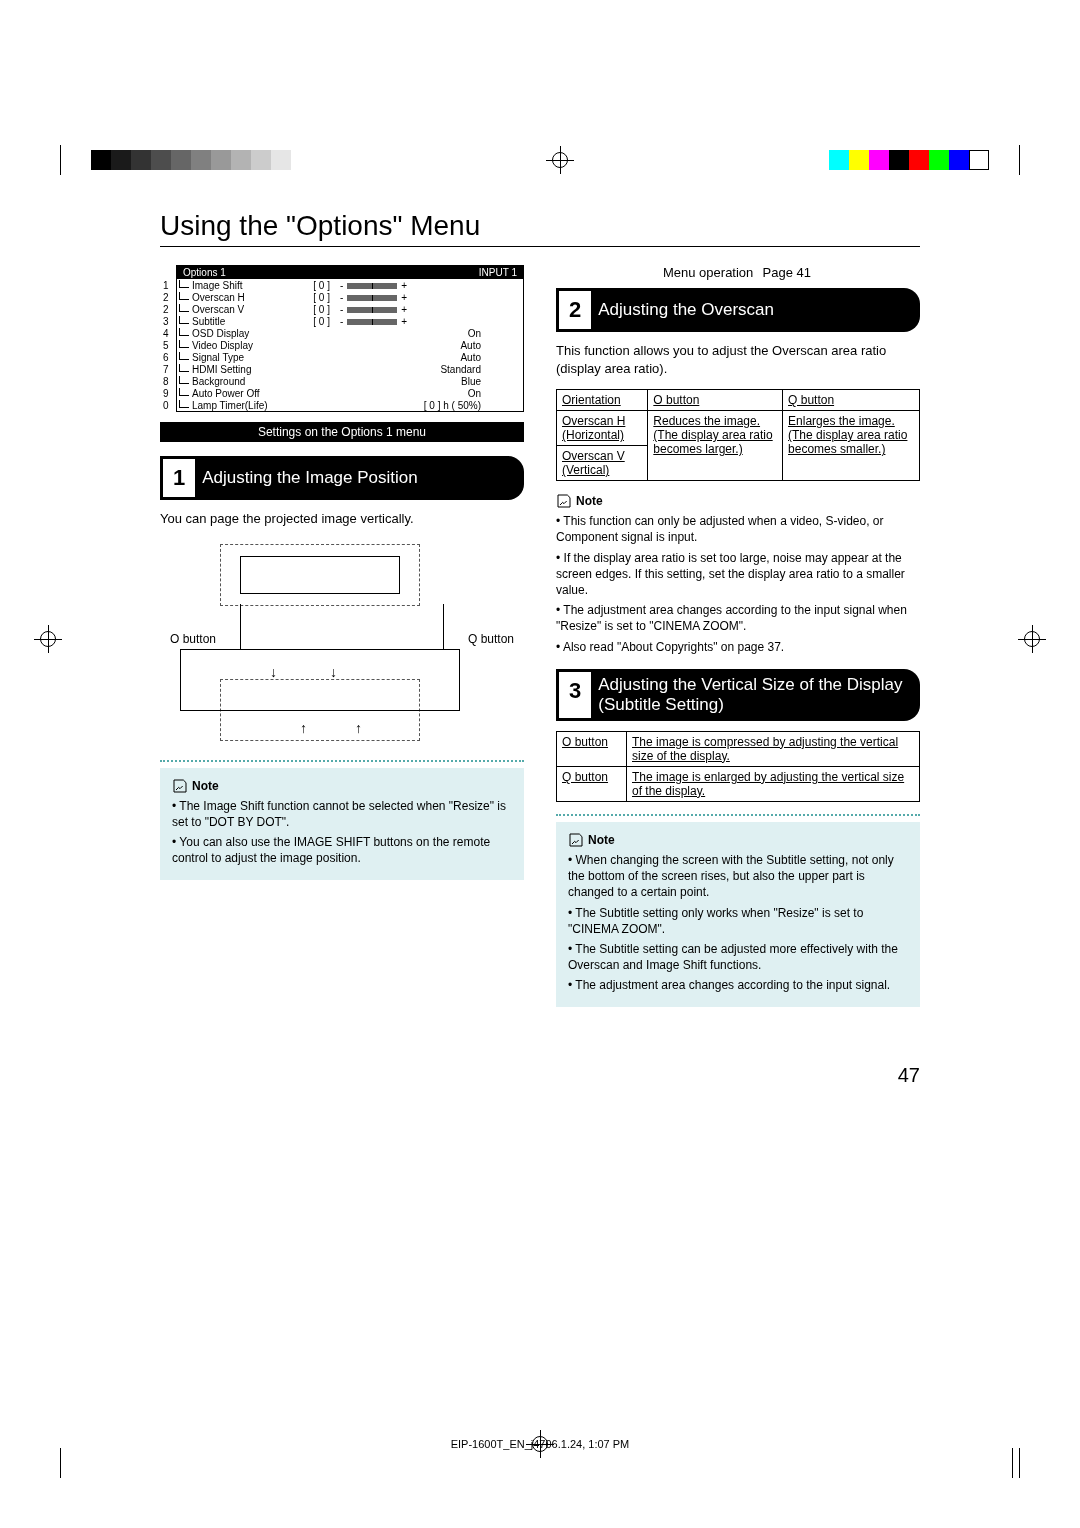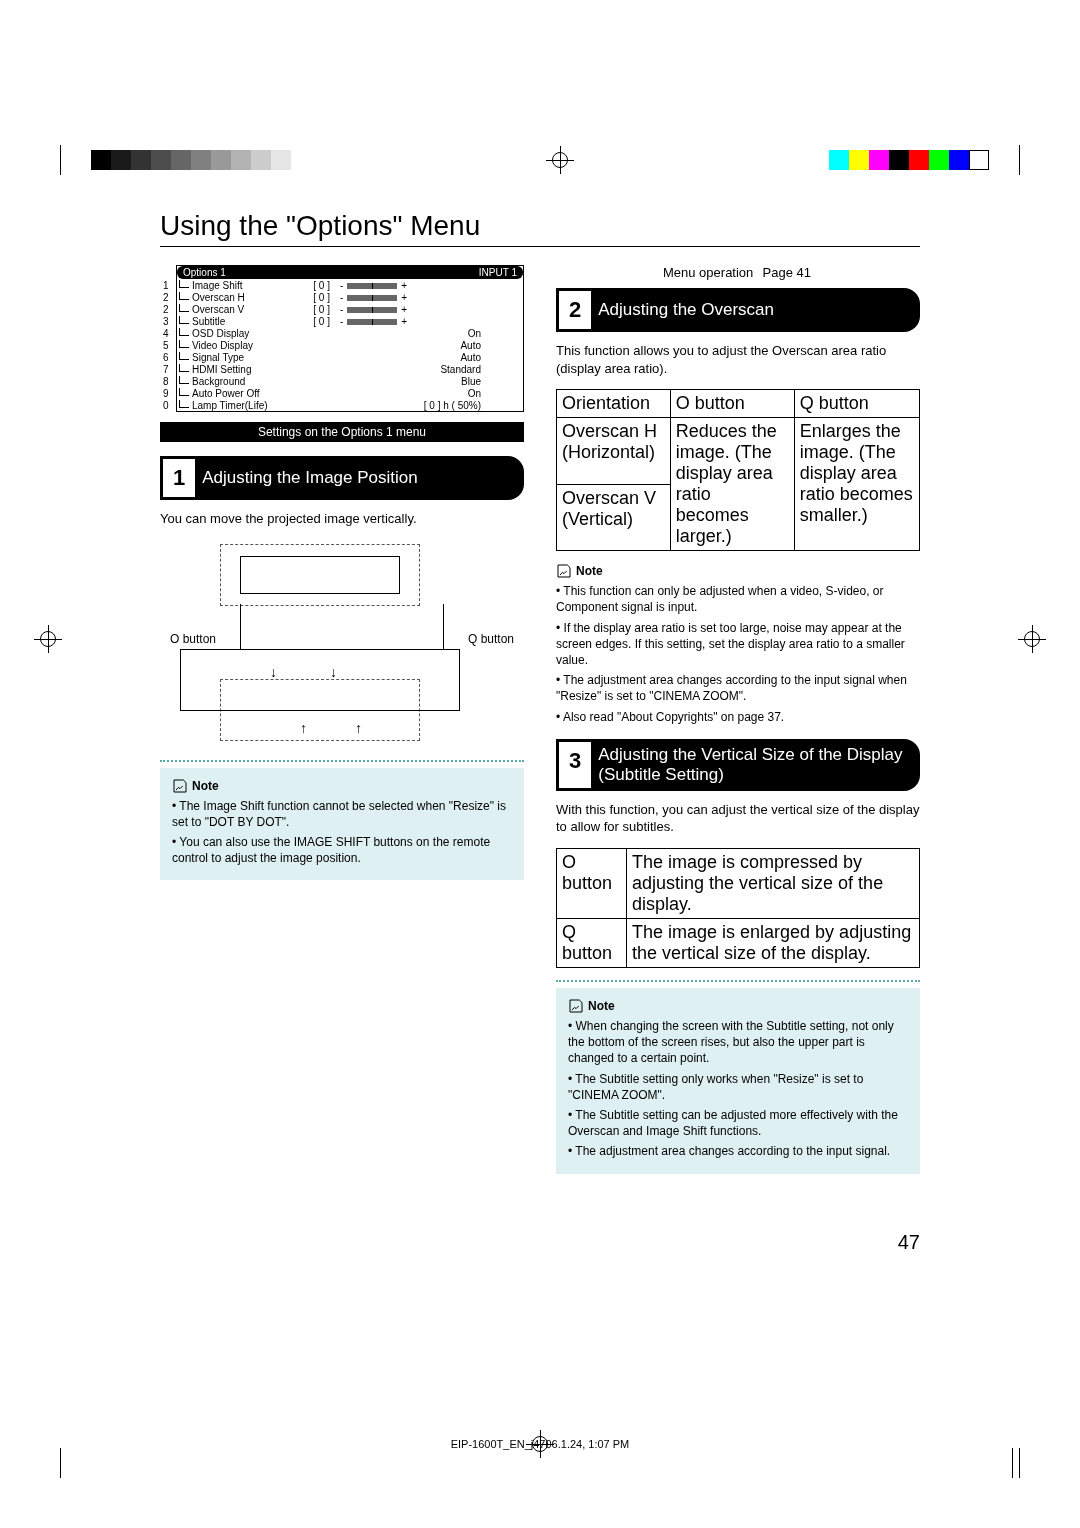--- a/index.html
+++ b/index.html
@@ -93,21 +93,20 @@
     border:1px solid #000;
     font-size:10px;
     margin-bottom:10px;
     position:relative;
     margin-left:16px;
   }
   .osd-header {
     background:#000; color:#fff;
     display:flex; justify-content:space-between;
     padding:1px 6px;
-    border-radius:6px;
   }
   .osd-row {
     display:flex;
     align-items:center;
     border-top:1px solid transparent;
     padding:0 2px;
     white-space:nowrap;
   }
   .osd-num { position:absolute; left:-14px; }
   .osd-row .tree { width:10px; border-left:1px solid #000; border-bottom:1px solid #000; height:8px; margin-right:3px; margin-top:-4px;}
@@ -173,22 +172,23 @@
   .note-title svg { width:16px; height:16px; }
   .note-block ul { list-style:none; padding-left:0; }
   .note-block li::before { content:"• "; }
   .note-block li { margin-bottom:4px; }
   .dot-sep { border-top:2px dotted #5aa; margin-bottom:6px; }
 
   
   table.data {
     border-collapse:collapse;
     width:100%;
-    font-size:18px;
+    font-size:12px;
     margin-bottom:12px;
+    text-decoration:underline;
   }
   table.data td, table.data th {
     border:1px solid #000;
     padding:3px 5px;
     vertical-align:top;
     text-align:left;
     font-weight:normal;
   }
 
   .menu-op { text-align:center; font-size:13px; margin-bottom:8px;}
@@ -374,21 +374,21 @@
           </div>
       </div>
 
       <div class="gray-bar">Settings on the Options 1 menu</div>
 
       <div class="num-heading">
         <div class="num">1</div>
         <div class="txt">Adjusting the Image Position</div>
       </div>
 
-      <p class="body">You can move the projected image vertically.</p>
+      <p class="body">You can page the projected image vertically.</p>
 
       <div class="diagram">
         <div class="dashed-box" style="left:60px; top:0; width:200px; height:62px;"></div>
         <div class="solid-box" style="left:80px; top:12px; width:160px; height:38px;"></div>
         <div class="dashed-box" style="left:60px; top:135px; width:200px; height:62px;"></div>
         <div class="solid-box" style="left:20px; top:105px; width:280px; height:62px;"></div>
         <div class="btn-label" style="left:10px; top:88px;">O button</div>
         <div class="btn-label" style="right:10px; top:88px;">Q button</div>
         <div style="position:absolute;left:80px;top:60px;width:1px;height:45px;border-left:1px solid #000;"></div>
         <div style="position:absolute;right:80px;top:60px;width:1px;height:45px;border-left:1px solid #000;"></div>
@@ -461,21 +461,20 @@
             <li>The adjustment area changes according to the input signal when "Resize" is set to "CINEMA ZOOM".</li>
             <li>Also read "About Copyrights" on page 37.</li>
           </ul>
       </div>
 
       <div class="num-heading" style="margin-top:14px;">
         <div class="num">3</div>
         <div class="txt">Adjusting the Vertical Size of the Display (Subtitle Setting)</div>
       </div>
 
-      <p class="body">With this function, you can adjust the vertical size of the display to allow for subtitles.</p>
 
       <table class="data">
         <tbody>
             <tr>
           <td style="width:70px;">O button</td>
           <td>The image is compressed by adjusting the vertical size of the display.</td>
         </tr>
         <tr>
           <td>Q button</td>
           <td>The image is enlarged by adjusting the vertical size of the display.</td>

